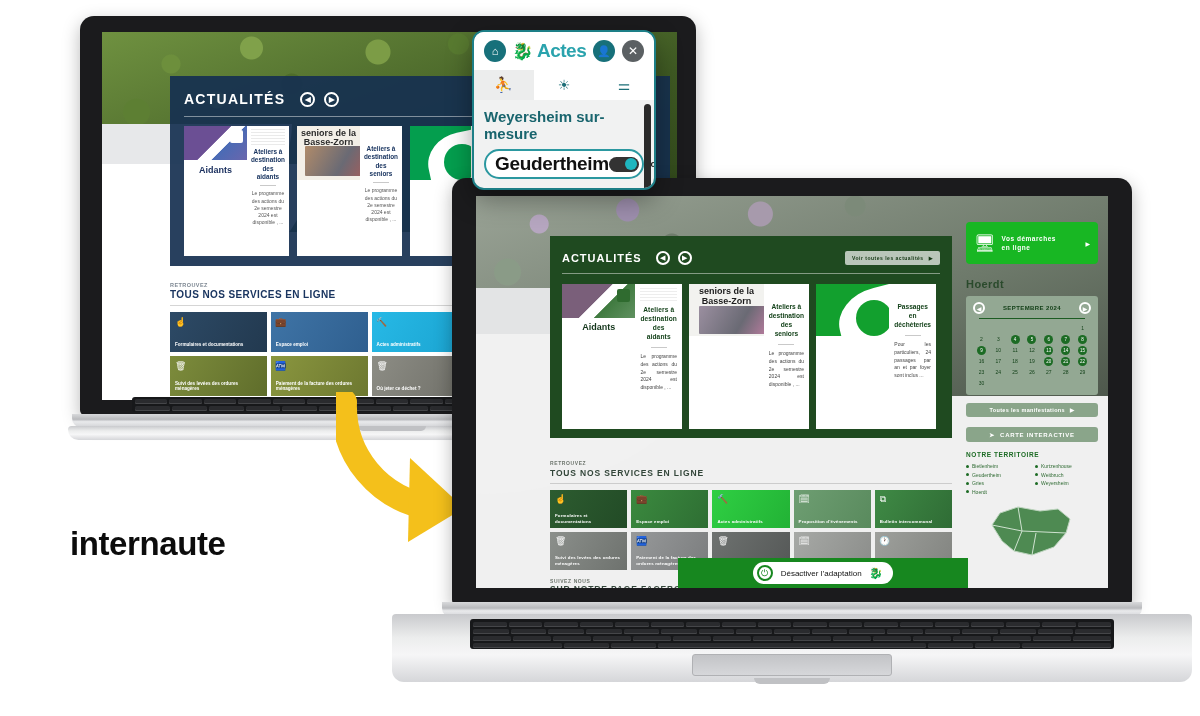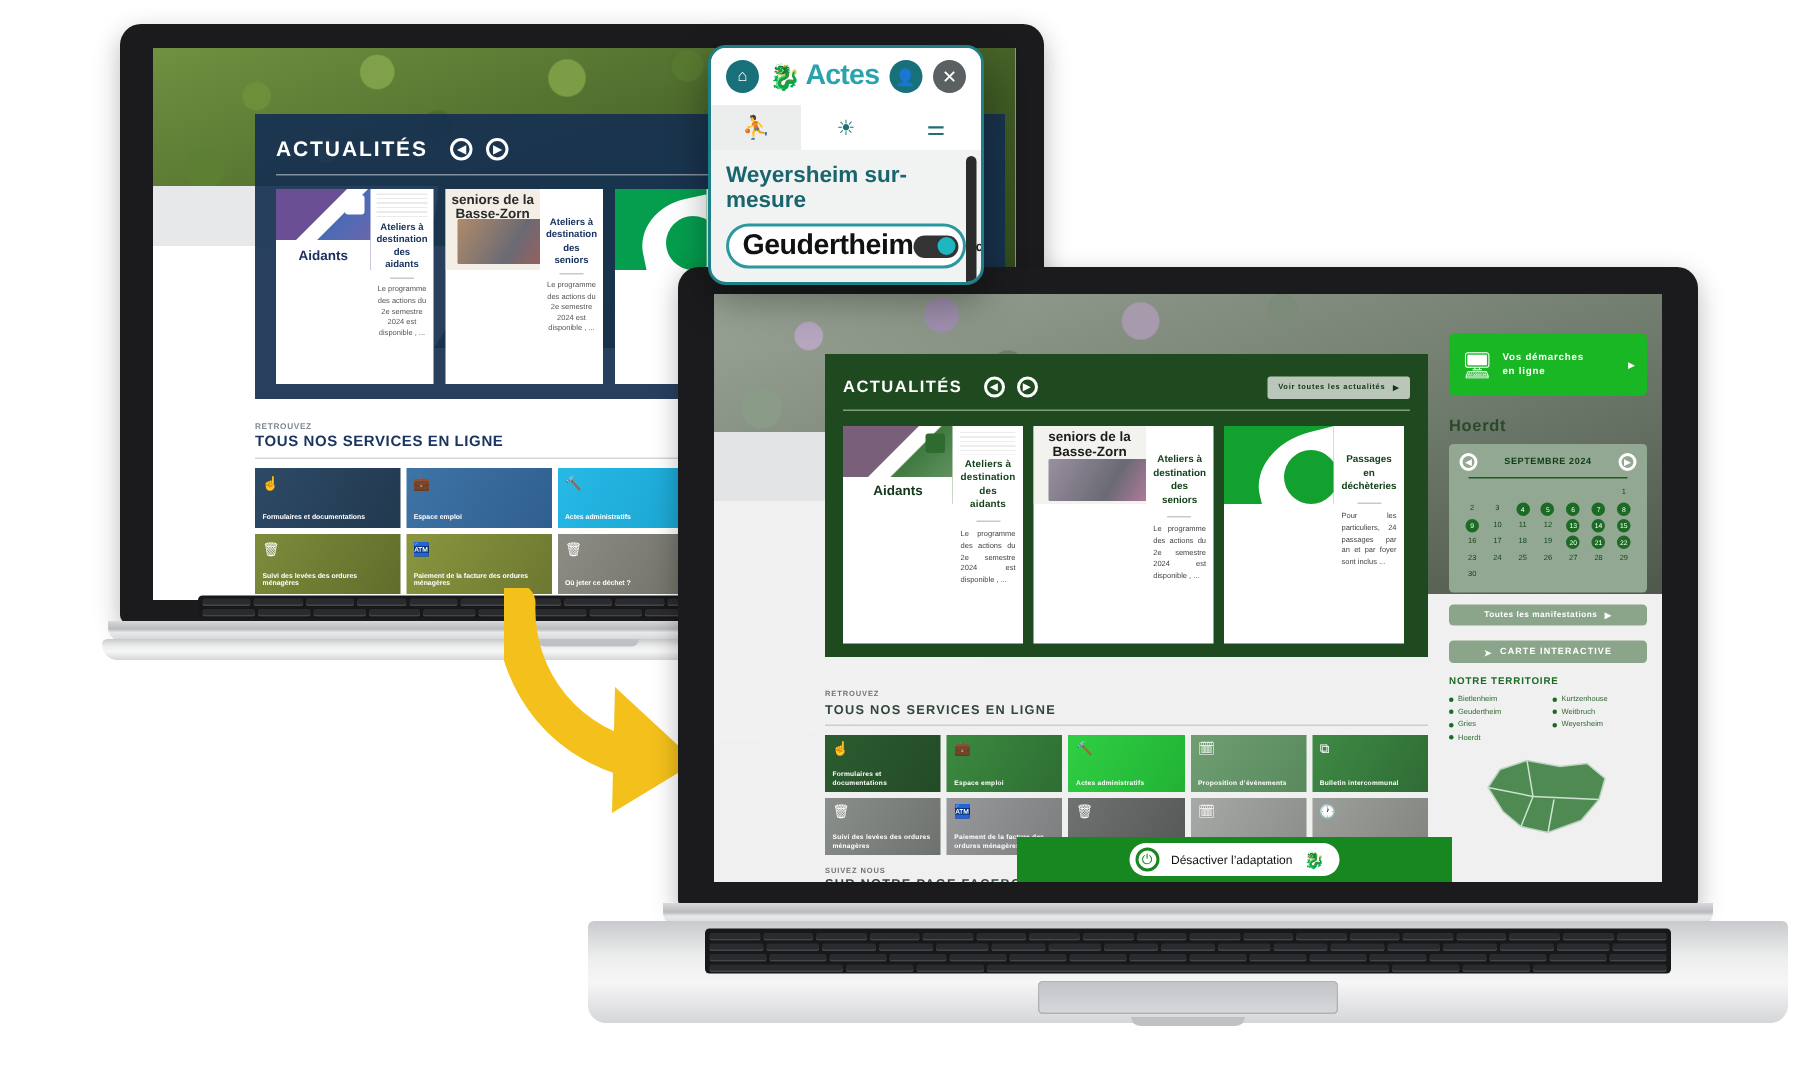--- a/index.html
+++ b/index.html
@@ -379,20 +379,21 @@
 </div>
 
 <div class="arrow-wrap" style="left:336px;top:392px;width:180px;height:150px;">
   <svg width="180" height="150" viewBox="0 0 180 150">
     <path d="M8,10 C6,62 42,108 98,116 L100,116" stroke="#F4C01B" stroke-width="26" fill="none" stroke-linecap="round"></path>
     <path d="M74,66 L128,116 L72,150 Z" fill="#F4C01B"></path>
   </svg>
 </div>
 
 <div class="caption" style="left:70px;top:524px;width:380px;">
+  <div>internaute</div>
 </div>
 
 <div class="laptop" style="left:392px; top:178px; width:800px; height:520px; z-index:50;">
 
   <div class="lid" style="left:60px; top:0; width:680px; height:428px; padding:0;">
     <div class="screen" style="left:24px; top:18px; width:632px; height:392px;">
 
       <div class="site" style="background:#f0f0f0;">
 
         <div class="hero-photo" style="height:200px;background:

